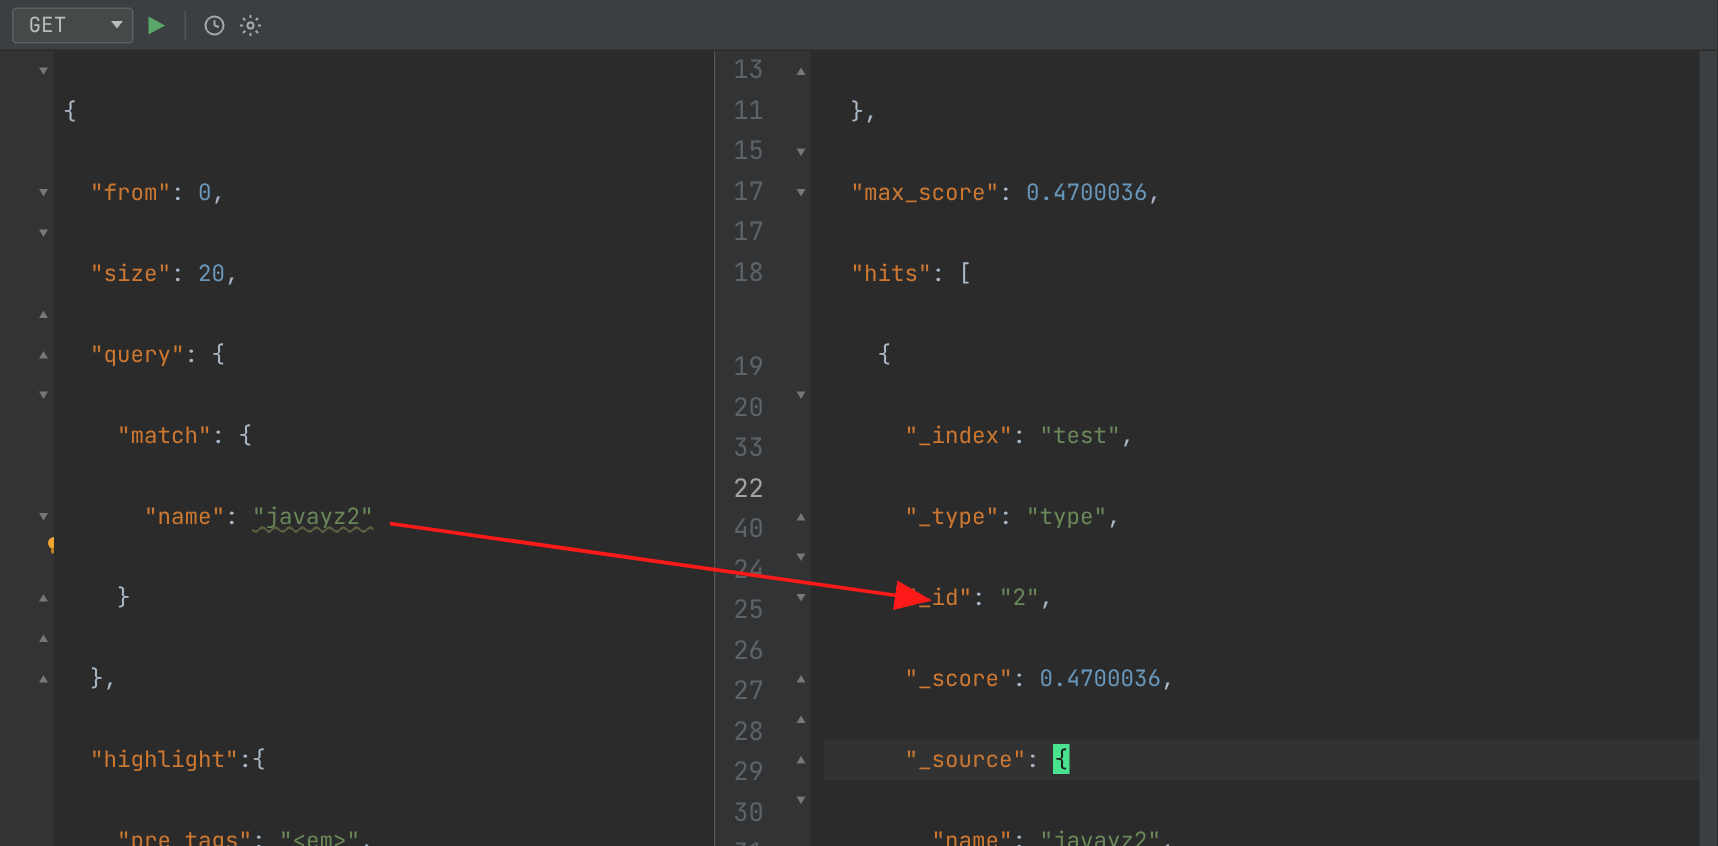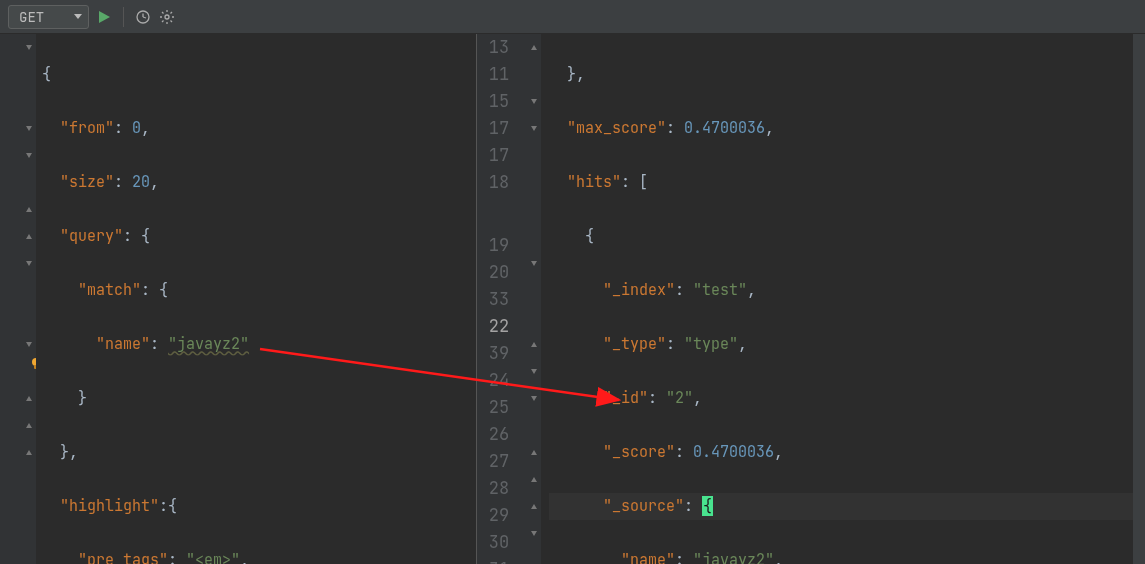--- a/index.html
+++ b/index.html
@@ -212,21 +212,21 @@
           <div style="height: 27px;">13</div>
           <div style="height: 27px;">11</div>
           <div style="height: 27px;">15</div>
           <div style="height: 27px;">17</div>
           <div style="height: 27px;">17</div>
           <div style="height: 27px;">18</div>
           <div style="height: 27px; margin-top: 36px;">19</div>
           <div style="height: 27px;">20</div>
           <div style="height: 27px;">33</div>
           <div class="ln-num-hl" style="height: 27px;">22</div>
-          <div style="height: 27px;">39</div>
+          <div style="height: 27px;">40</div>
           <div style="height: 27px;">24</div>
           <div style="height: 27px;">25</div>
           <div style="height: 27px;">26</div>
           <div style="height: 27px;">27</div>
           <div style="height: 27px;">28</div>
           <div style="height: 27px;">29</div>
           <div style="height: 27px;">30</div>
           <div style="height: 27px;">31</div>
           <div style="height: 27px;">32</div>
         </div>

